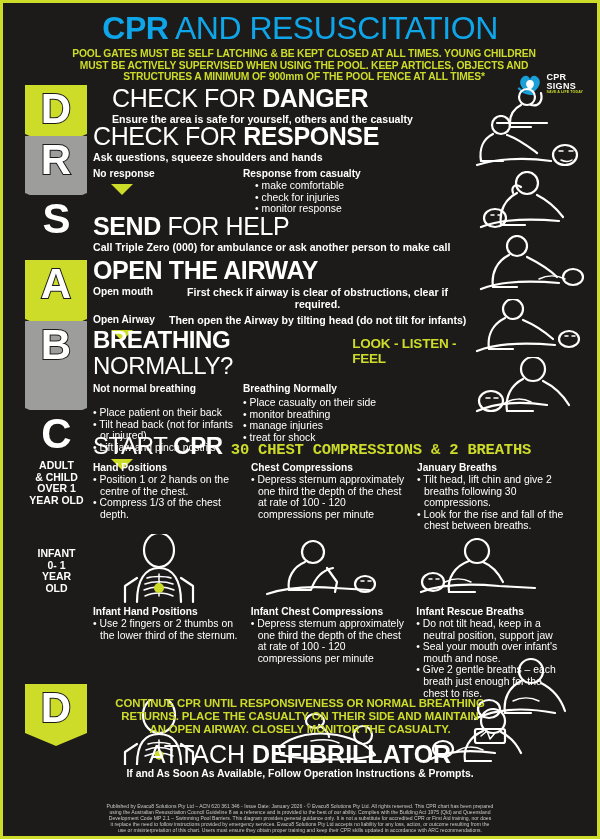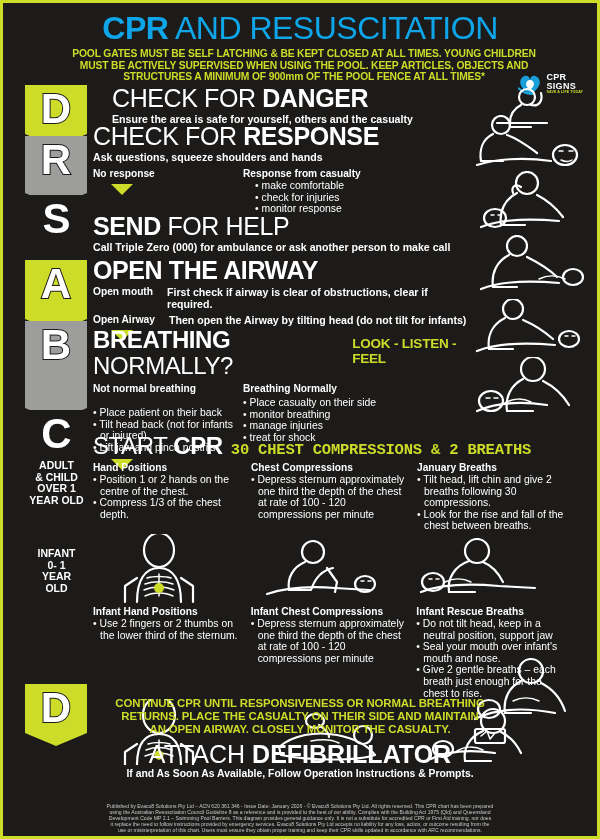--- a/index.html
+++ b/index.html
@@ -211,21 +211,21 @@
 
       <div class="blk" style="top:128px; left:0;">
         <div class="h1 sz28"><b>SEND</b><span> FOR HELP</span></div>
         <div class="lead">Call Triple Zero (000) for ambulance or ask another person to make call</div>
       </div>
 
       <div class="blk" style="top:172px; left:0; width:375px;">
         <div class="h1 sz28"><b>OPEN THE AIRWAY</b></div>
         <div class="row" style="margin-top:2px;">
           <div class="lbl" style="width:76px;">Open mouth</div>
-          <div class="lead" style="margin-top:0;">First check if airway is clear of obstructions, clear if required.</div>
+          <div class="lead" style="margin-top:0;text-align:center;">First check if airway is clear of obstructions, clear if required.</div>
         </div>
         <div class="row" style="margin-top:4px;">
           <div class="lbl" style="width:76px;">Open Airway</div>
           <div class="lead" style="margin-top:0;">Then open the Airway by tilting head (do not tilt for infants)</div>
         </div>
         <div class="arrow" style="margin:4px 0 0 18px;"></div>
       </div>
 
       <div class="blk" style="top:242px; left:0; width:385px;">
         <div class="row" style="align-items:baseline;">

